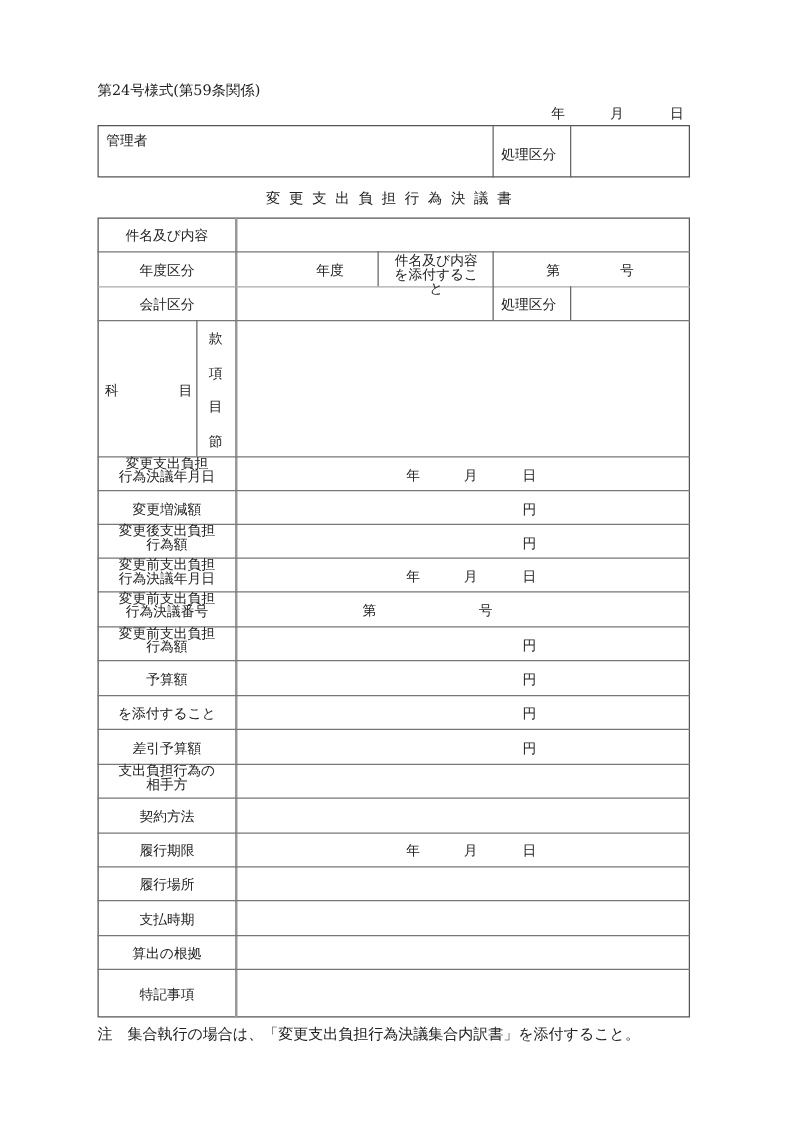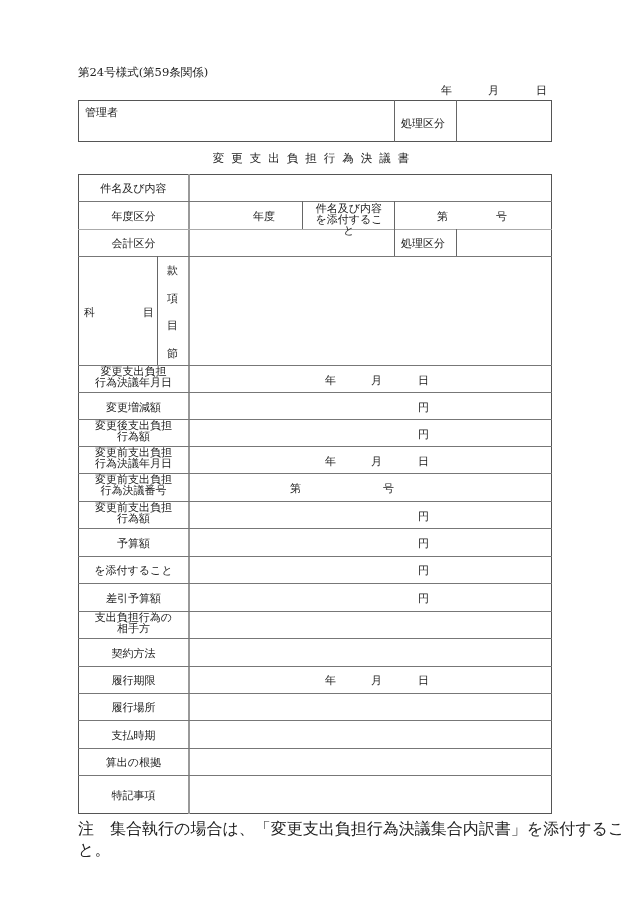--- a/index.html
+++ b/index.html
@@ -9,21 +9,21 @@
   .formno { left:78px; top:65px; font-size:11.5px; }
   .datehead { top:83px; font-size:11px; }
   .box { position:absolute; border:1px solid #555; box-sizing:border-box; }
   .vline { position:absolute; width:0; border-left:1px solid #666; }
   .hline { position:absolute; height:0; border-top:1px solid #777; }
   .title { left:78px; width:473px; top:151px; text-align:center; font-size:11.5px; letter-spacing:7px; }
   .lbl { position:absolute; font-size:11px; white-space:nowrap; }
   .lbl2 { position:absolute; font-size:11px; line-height:11px; }
   .j { display:flex; justify-content:center;font-family:Liberation Mono, monospace; }
   .cell-text { position:absolute; font-size:11px; white-space:nowrap; }
-  .note { left:78px; top:819px; font-size:16px; }
+  .note { left:78px; top:819px; font-size:12px; }
   .thick { border-left:2px solid #999; }
 </style>
 </head>
 <body>
 
 <div class="abs formno">第24号様式(第59条関係)</div>
 <div class="abs datehead" style="left:441px;">年</div>
 <div class="abs datehead" style="left:488px;">月</div>
 <div class="abs datehead" style="left:536px;">日</div>
 

